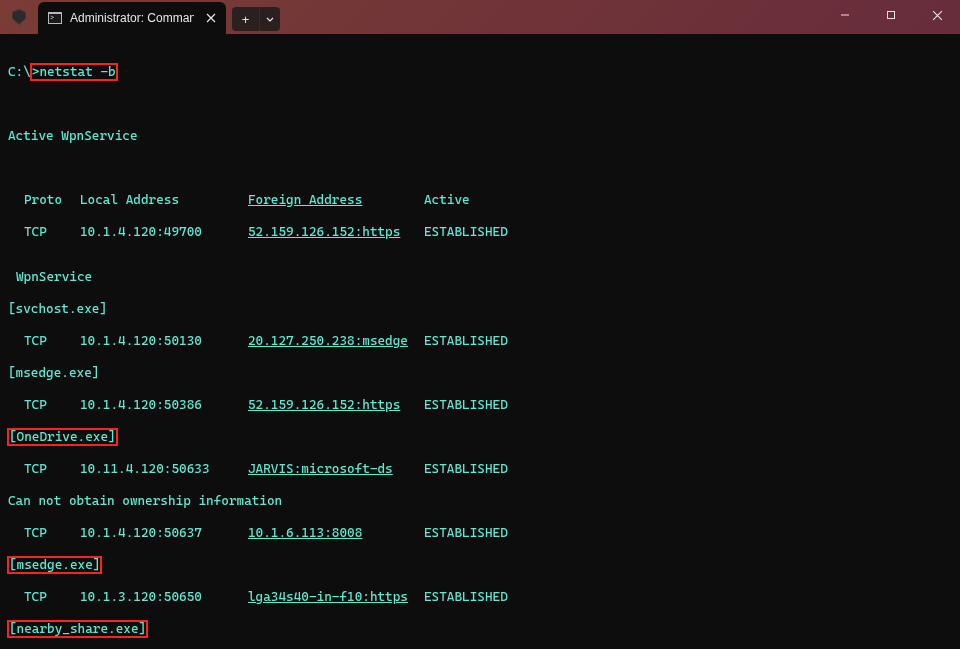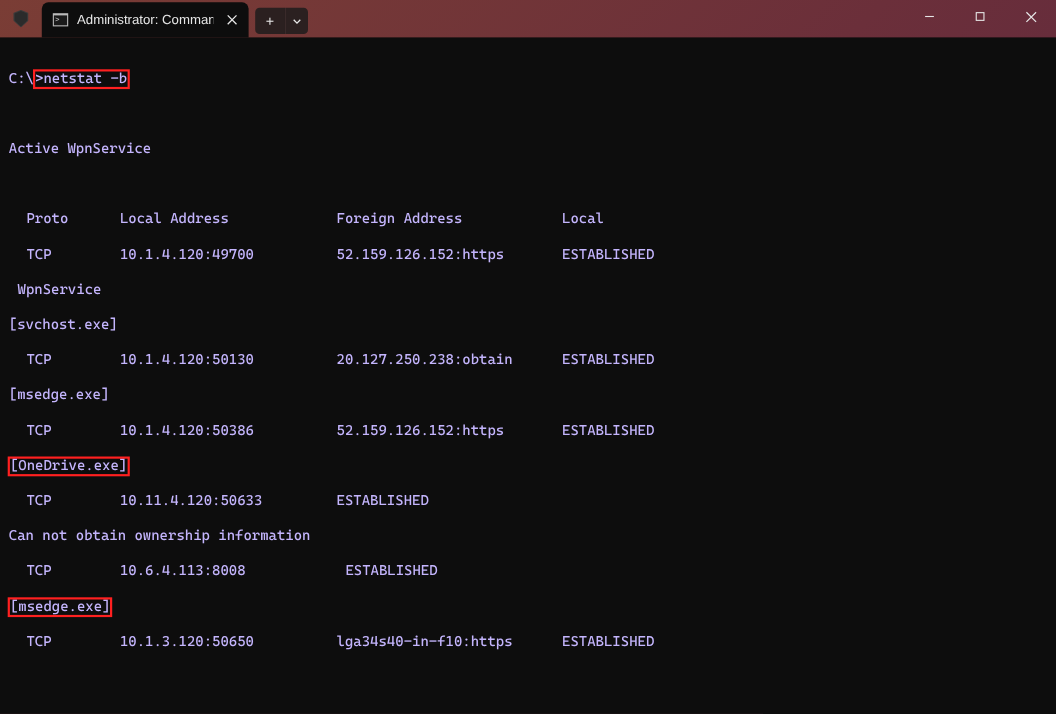--- a/index.html
+++ b/index.html
@@ -118,41 +118,41 @@
     display: flex;
     align-items: center;
     justify-content: center;
     color: #e6e6e6;
     cursor: pointer;
   }
   .win-btn svg { stroke: #e6e6e6; fill: none; }
   .terminal {
     flex: 1;
     background: #0d0d0d;
-    color: #c4b5fd;
+    color: #5eead4;
     font-size: 13px;
     line-height: 16px;
     padding: 14px 8px 8px 8px;
     white-space: pre;
     overflow: hidden;
     position: relative;
   }
   .row { display: flex; }
   .col-proto { width: 56px; }
   .col-local { width: 168px; }
-  .col-foreign { width: 176px; }
+  .col-foreign { width: 176px; text-decoration: underline; }
   .col-state { }
   .hl {
     outline: 2px solid #ff2020;
     outline-offset: -1px;
     display: inline-block;
     padding: 0 1px;
   }
-  .indent1 { padding-left: 8px; }
-  .indent2 { padding-left: 16px; gap: 29px; }
+  .indent1 { padding-left: 8px; margin-top: 13px; }
+  .indent2 { padding-left: 16px; }
 </style>
 </head>
 <body>
 
 <div class="titlebar">
   <div class="app-icon-zone">
     <span class="shield"></span>
   </div>
   <div class="tab">
     <span class="term-icon"></span>
@@ -189,28 +189,29 @@
         </svg>
     </div>
   </div>
 </div>
 
 <div class="terminal">
 <div><span>C:\</span><span class="hl">&gt;netstat -b</span></div>
 <div>&nbsp;</div>
 <div>Active WpnService</div>
 <div>&nbsp;</div>
-<div class="row indent2"><span class="col-proto">Proto</span><span class="col-local">Local Address</span><span class="col-foreign">Foreign Address</span><span class="col-state">Local</span></div>
+<div class="row indent2"><span class="col-proto">Proto</span><span class="col-local">Local Address</span><span class="col-foreign">Foreign Address</span><span class="col-state">Active</span></div>
 <div class="row indent2"><span class="col-proto">TCP</span><span class="col-local">10.1.4.120:49700</span><span class="col-foreign">52.159.126.152:https</span><span class="col-state">ESTABLISHED</span></div>
 <div class="indent1">WpnService</div>
 <div>[svchost.exe]</div>
-<div class="row indent2"><span class="col-proto">TCP</span><span class="col-local">10.1.4.120:50130</span><span class="col-foreign">20.127.250.238:obtain</span><span class="col-state">ESTABLISHED</span></div>
+<div class="row indent2"><span class="col-proto">TCP</span><span class="col-local">10.1.4.120:50130</span><span class="col-foreign">20.127.250.238:msedge</span><span class="col-state">ESTABLISHED</span></div>
 <div>[msedge.exe]</div>
 <div class="row indent2"><span class="col-proto">TCP</span><span class="col-local">10.1.4.120:50386</span><span class="col-foreign">52.159.126.152:https</span><span class="col-state">ESTABLISHED</span></div>
 <div><span class="hl">[OneDrive.exe]</span></div>
-<div class="row indent2"><span class="col-proto">TCP</span><span class="col-local">10.11.4.120:50633</span><span class="col-state">ESTABLISHED</span></div>
+<div class="row indent2"><span class="col-proto">TCP</span><span class="col-local">10.11.4.120:50633</span><span class="col-foreign">JARVIS:microsoft-ds</span><span class="col-state">ESTABLISHED</span></div>
 <div>Can not obtain ownership information</div>
-<div class="row indent2"><span class="col-proto">TCP</span><span class="col-foreign">10.6.4.113:8008</span><span class="col-state">ESTABLISHED</span></div>
+<div class="row indent2"><span class="col-proto">TCP</span><span class="col-local">10.1.4.120:50637</span><span class="col-foreign">10.1.6.113:8008</span><span class="col-state">ESTABLISHED</span></div>
 <div><span class="hl">[msedge.exe]</span></div>
 <div class="row indent2"><span class="col-proto">TCP</span><span class="col-local">10.1.3.120:50650</span><span class="col-foreign">lga34s40-in-f10:https</span><span class="col-state">ESTABLISHED</span></div>
+<div><span class="hl">[nearby_share.exe]</span></div>
 <div>&nbsp;</div>
 
 </div>
 
 </body></html>

